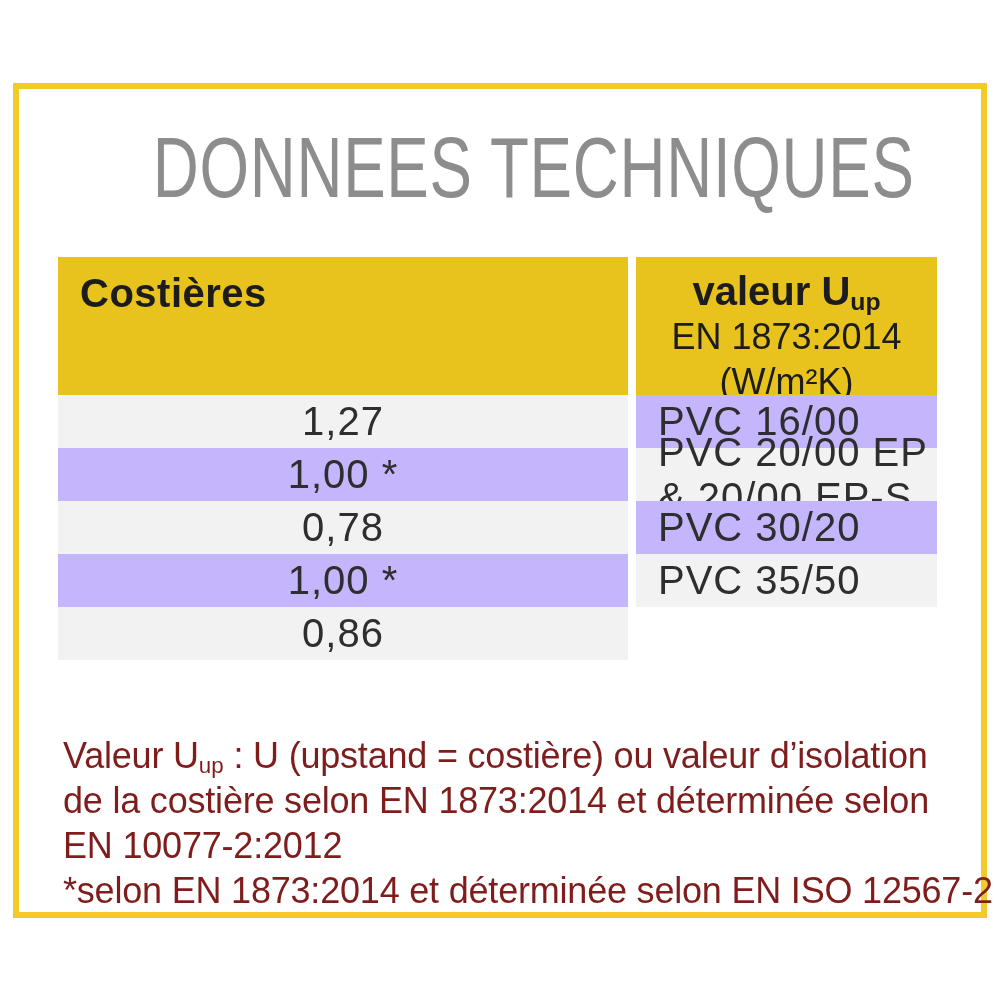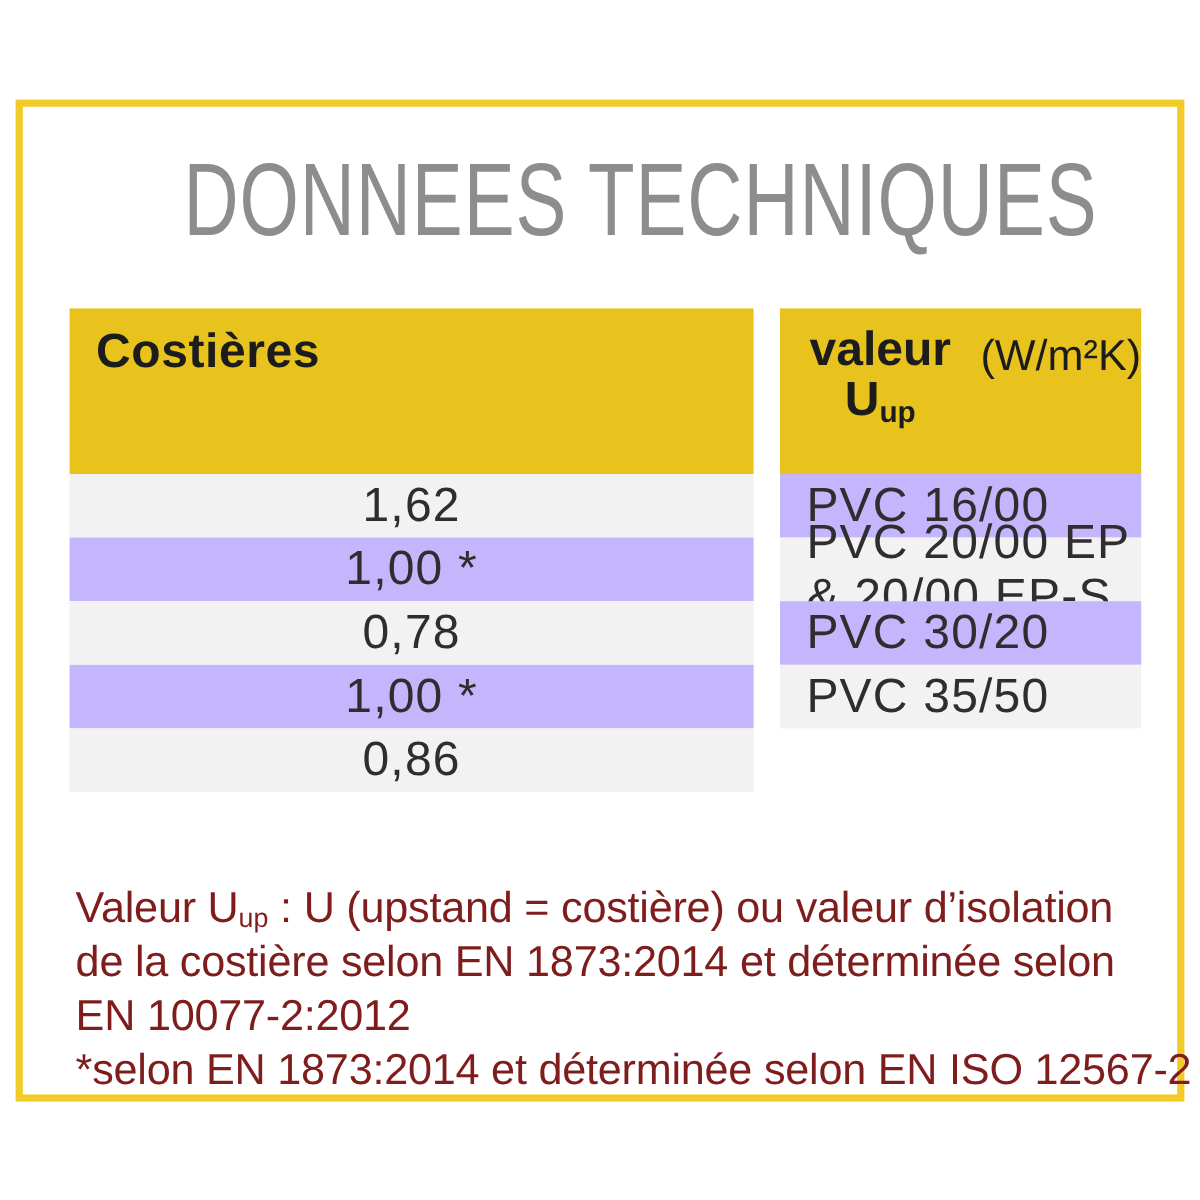--- a/index.html
+++ b/index.html
@@ -46,38 +46,38 @@
     letter-spacing: 1px;
   }
   
   .dtable {
     position: absolute;
     left: 39px;
     top: 168px;
     width: 880px;
     display: grid;
     grid-template-columns: 570px 301px;
-    column-gap: 22px;
+    column-gap: 8px;
   }
   .cell { box-sizing: border-box; }
   .head {
     background: #E9C31D;
     height: 138px;
     color: #1c1c1c;
   }
   .h1 {
     padding: 14px 0 0 22px;
     font-weight: bold;
     font-size: 40px;
     letter-spacing: 0.5px;
   }
   .h2 {
     display: flex;
-    flex-direction: row;
-    align-items: flex-start;
+    flex-direction: column;
+    align-items: center;
     padding-top: 13px;
     text-align: center;
   }
   .hline1 {
     font-weight: bold;
     font-size: 40px;
     line-height: 42px;
   }
   .hline2 {
     font-size: 36px;
@@ -134,24 +134,25 @@
 
     <div class="dtable">
 
       <div class="cell head h1">
         <span>Costières</span>
       </div>
       <div class="cell head h2">
         <div class="hline1">
           <span>valeur U</span><sub class="usub">up</sub>
         </div>
+        <div class="hline2">EN 1873:2014</div>
         <div class="hline3">(W/m²K)</div>
       </div>
 
-      <div class="cell rvalue odd">1,62</div>
+      <div class="cell rvalue odd">1,27</div>
 
       <div class="cell rlabel even">PVC 16/00</div>
       <div class="cell rvalue even">1,00 *</div>
 
       <div class="cell rlabel odd">PVC 20/00 EP &amp; 20/00 EP-S</div>
       <div class="cell rvalue odd">0,78</div>
 
       <div class="cell rlabel even">PVC 30/20</div>
       <div class="cell rvalue even">1,00 *</div>
 

